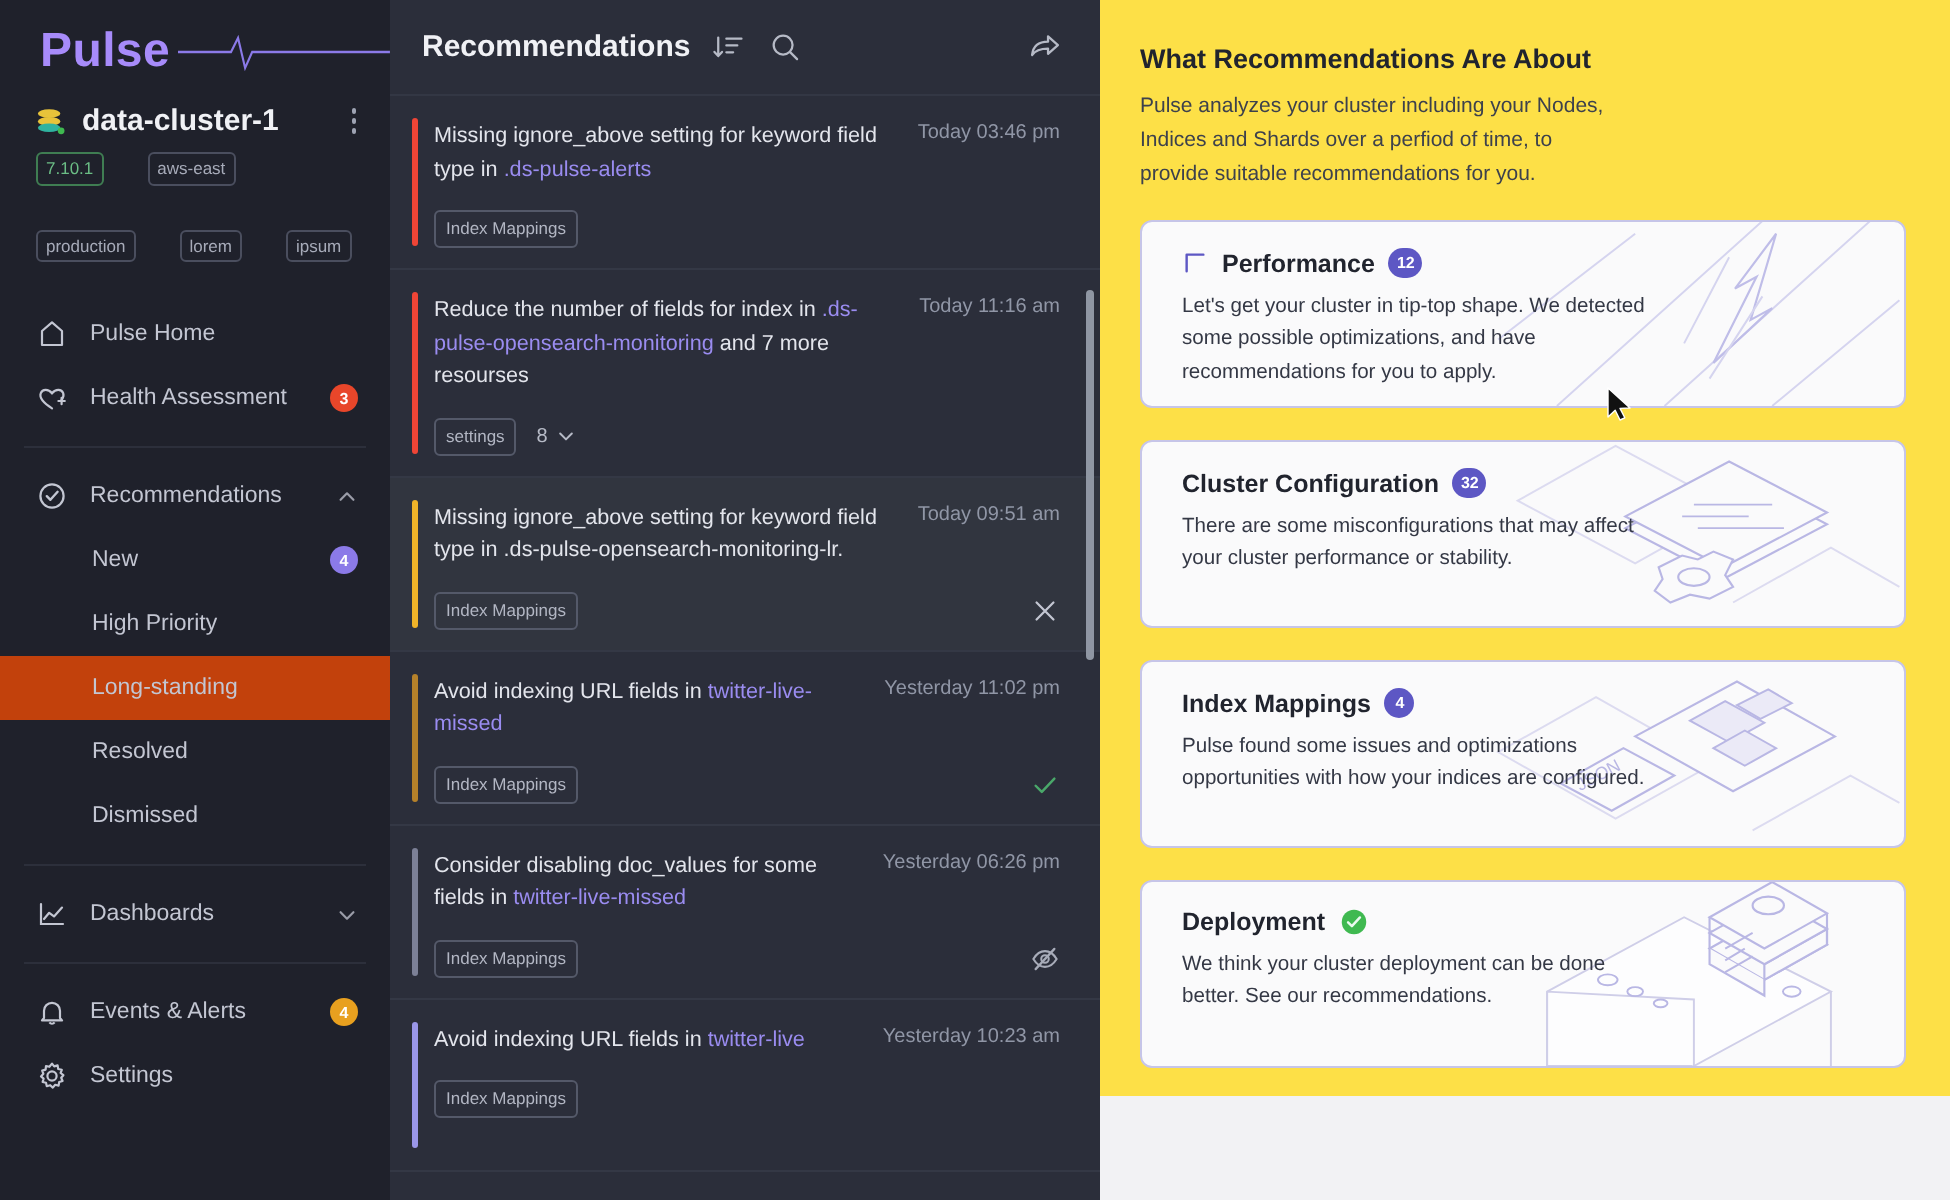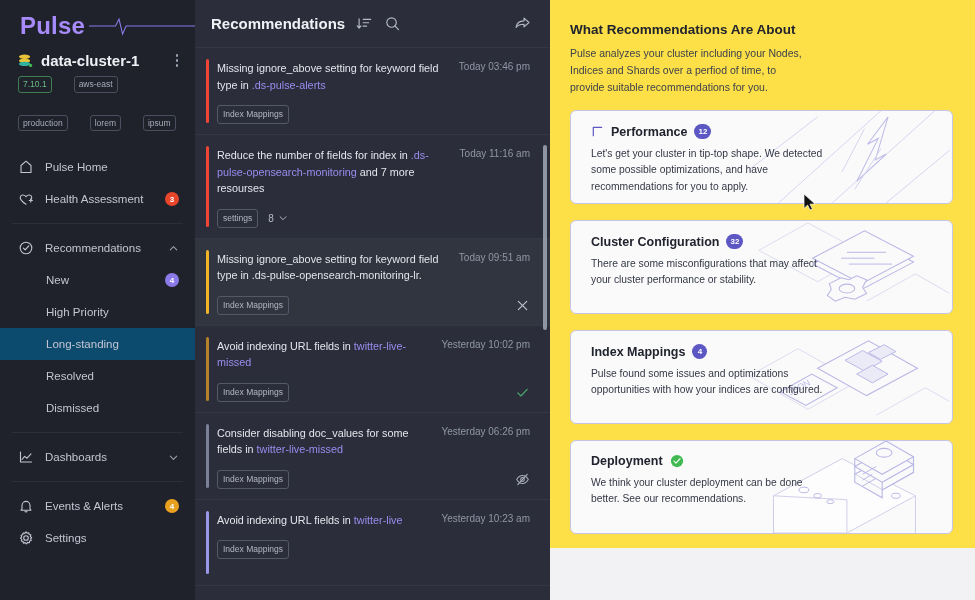--- a/index.html
+++ b/index.html
@@ -61,21 +61,21 @@
     height: 32px;
     padding: 0 16px 0 18px;
     gap: 11px;
     font-size: 11.5px;
     color: #c3c6d2;
     cursor: pointer;
   }
   .nav-item .ico { width: 16px; height: 16px; flex: 0 0 16px; display:block; }
   .nav-item .lbl { flex: 1; white-space: nowrap; }
   .nav-item.sub { padding-left: 46px; font-size: 11.5px; }
-  .nav-item.active { background: #0c4a6e; }
+  .nav-item.active { background: #c2410c; }
   .badge {
     font-size: 8px; font-weight: bold; color: #fff;
     min-width: 14px; height: 14px; border-radius: 7px;
     display: flex; align-items: center; justify-content: center;
     padding: 0 4px;
   }
   .badge.red { background: #e8462a; }
   .badge.purple { background: #8b7ae8; }
   .badge.orange { background: #e8a01f; }
   .chev { width: 11px; height: 11px; opacity: .75; }
@@ -365,21 +365,21 @@
           <svg class="rec-action" width="15" height="15" viewBox="0 0 16 16">
             <path d="M3.5 3.5 L12.5 12.5 M12.5 3.5 L3.5 12.5" stroke="#c3c6d2" stroke-width="1.2" stroke-linecap="round"></path>
           </svg>
         </div>
       </div>
 
       <div class="rec">
         <span class="bar" style="background:#b5812a"></span>
         <div class="rec-top">
           <div class="rec-title"><span>Avoid indexing URL fields in </span><span class="link">twitter-live-missed</span></div>
-          <div class="rec-time">Yesterday 10:02 pm</div>
+          <div class="rec-time">Yesterday 11:02 pm</div>
         </div>
         <div class="rec-bottom">
           <span class="chip">Index Mappings</span>
           <svg class="rec-action" width="15" height="15" viewBox="0 0 16 16">
             <path d="M3 8.4 L6.3 11.7 L13 4.6" fill="none" stroke="#4aa86a" stroke-width="1.3" stroke-linecap="round" stroke-linejoin="round"></path>
           </svg>
         </div>
       </div>
 
       <div class="rec">

